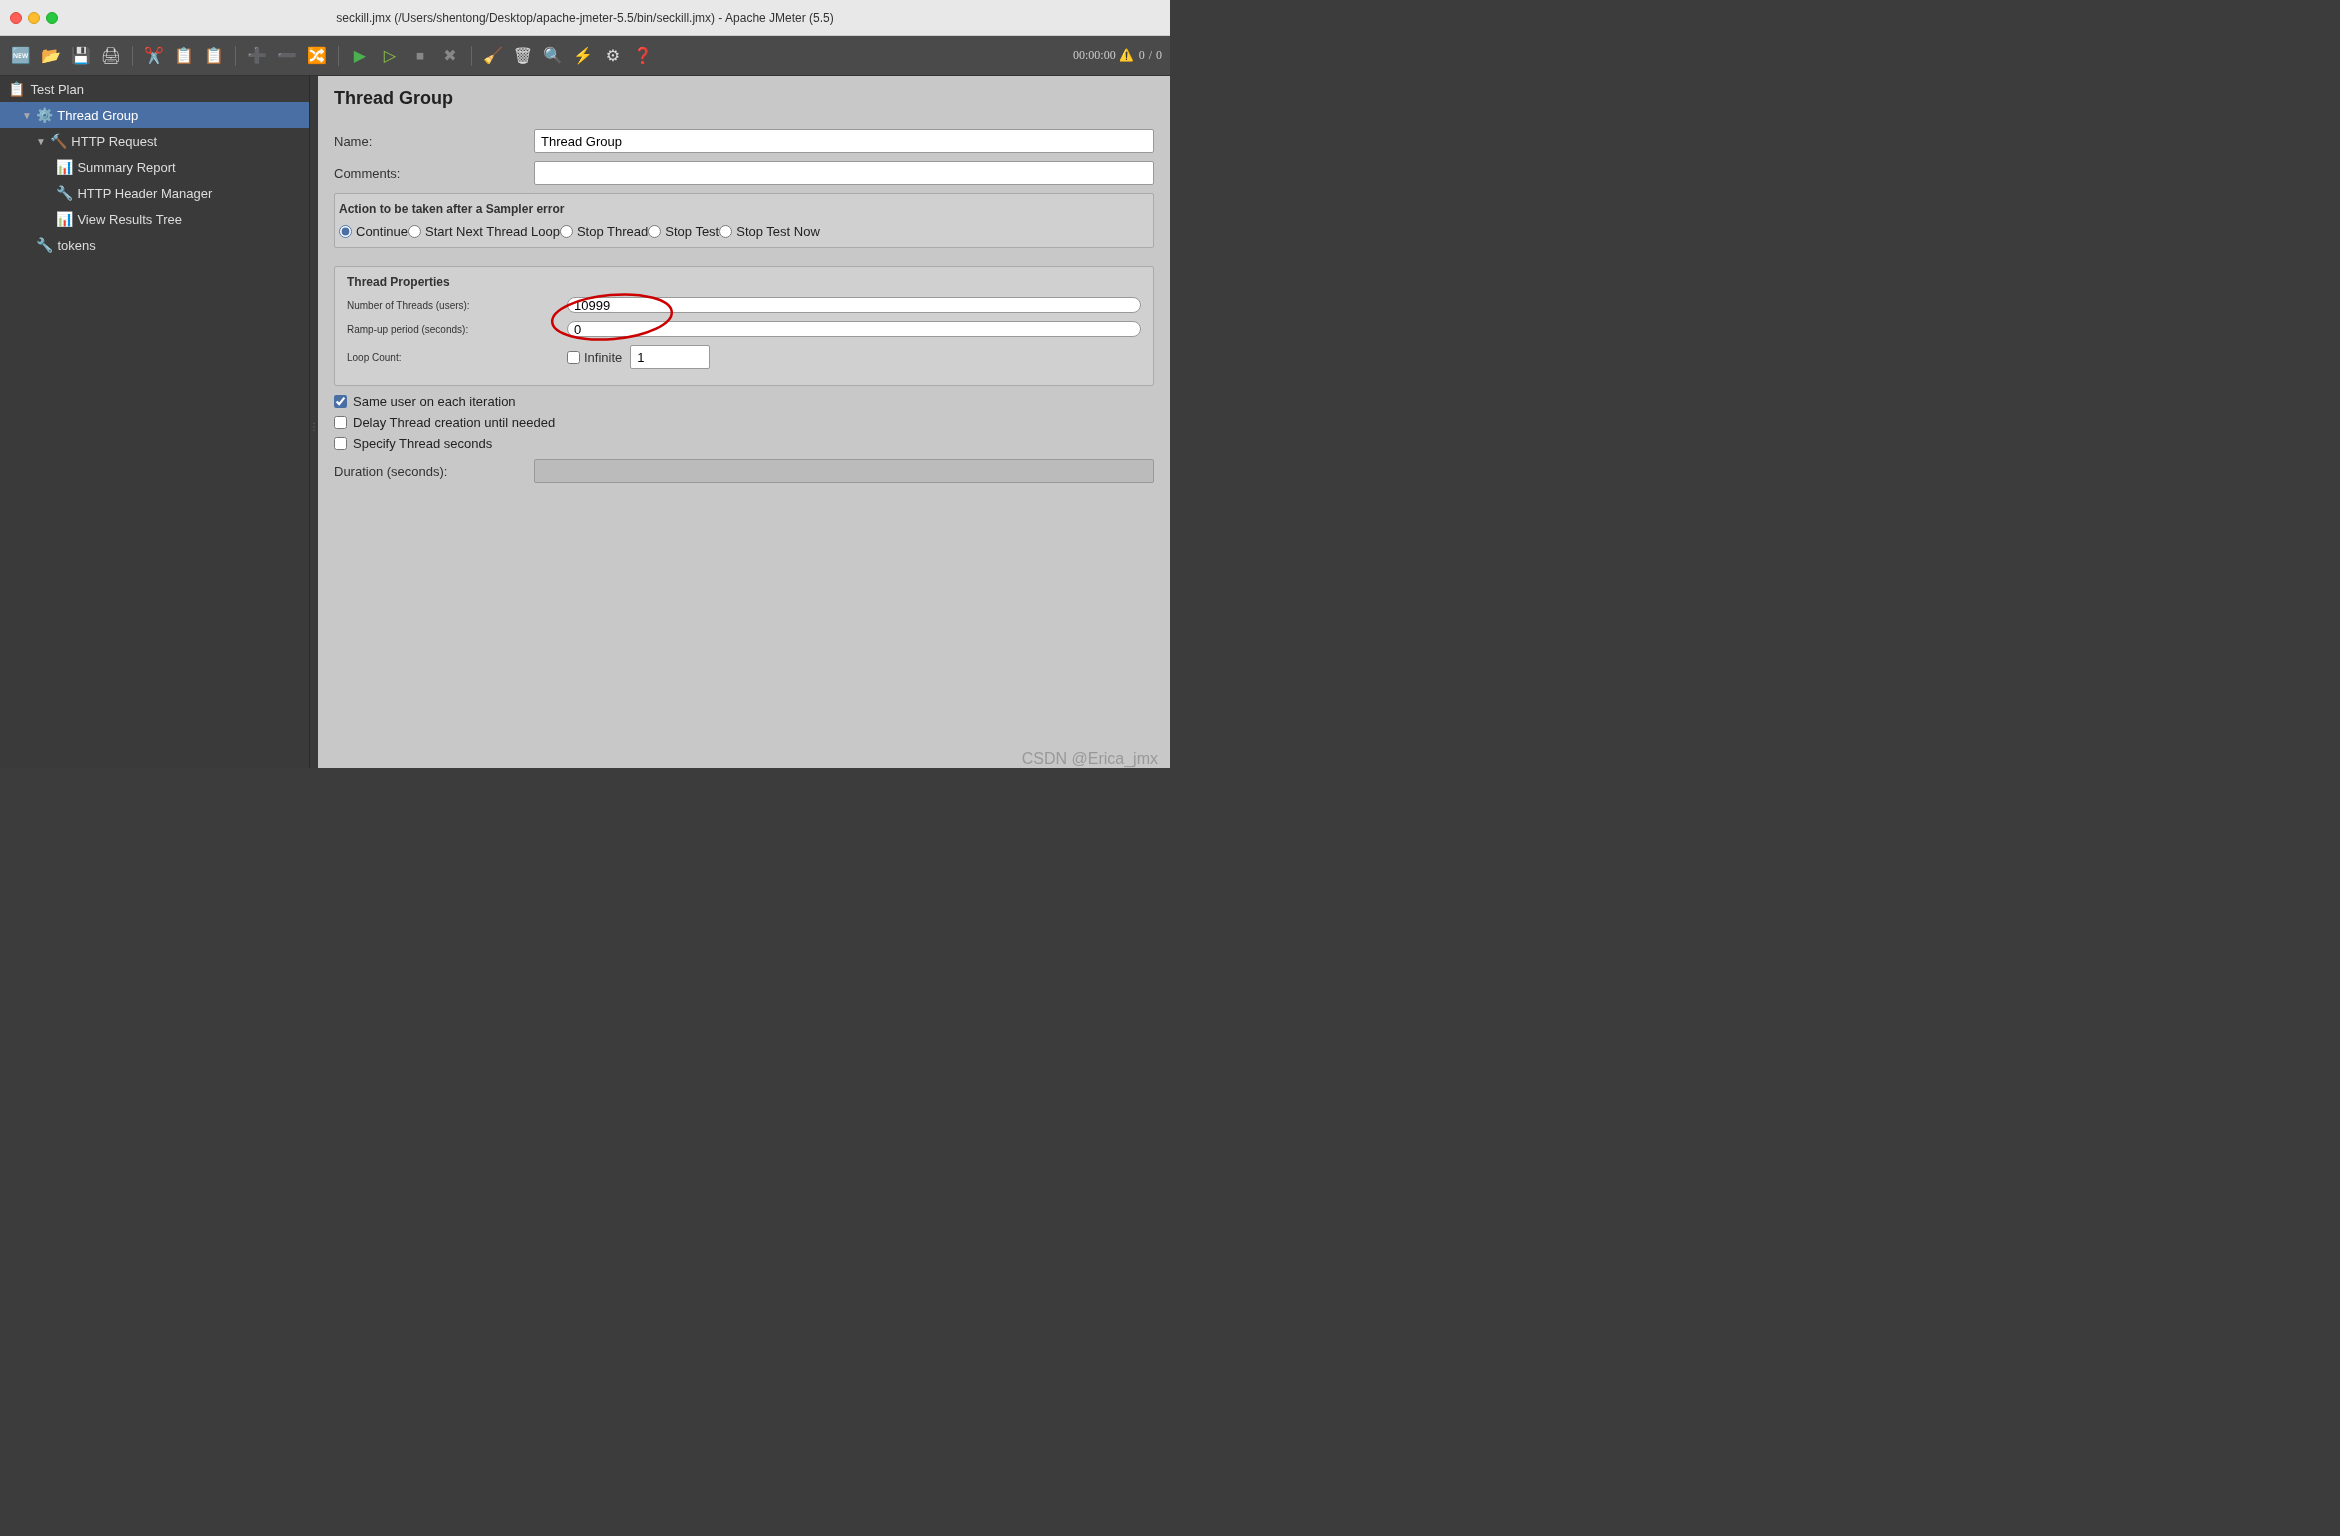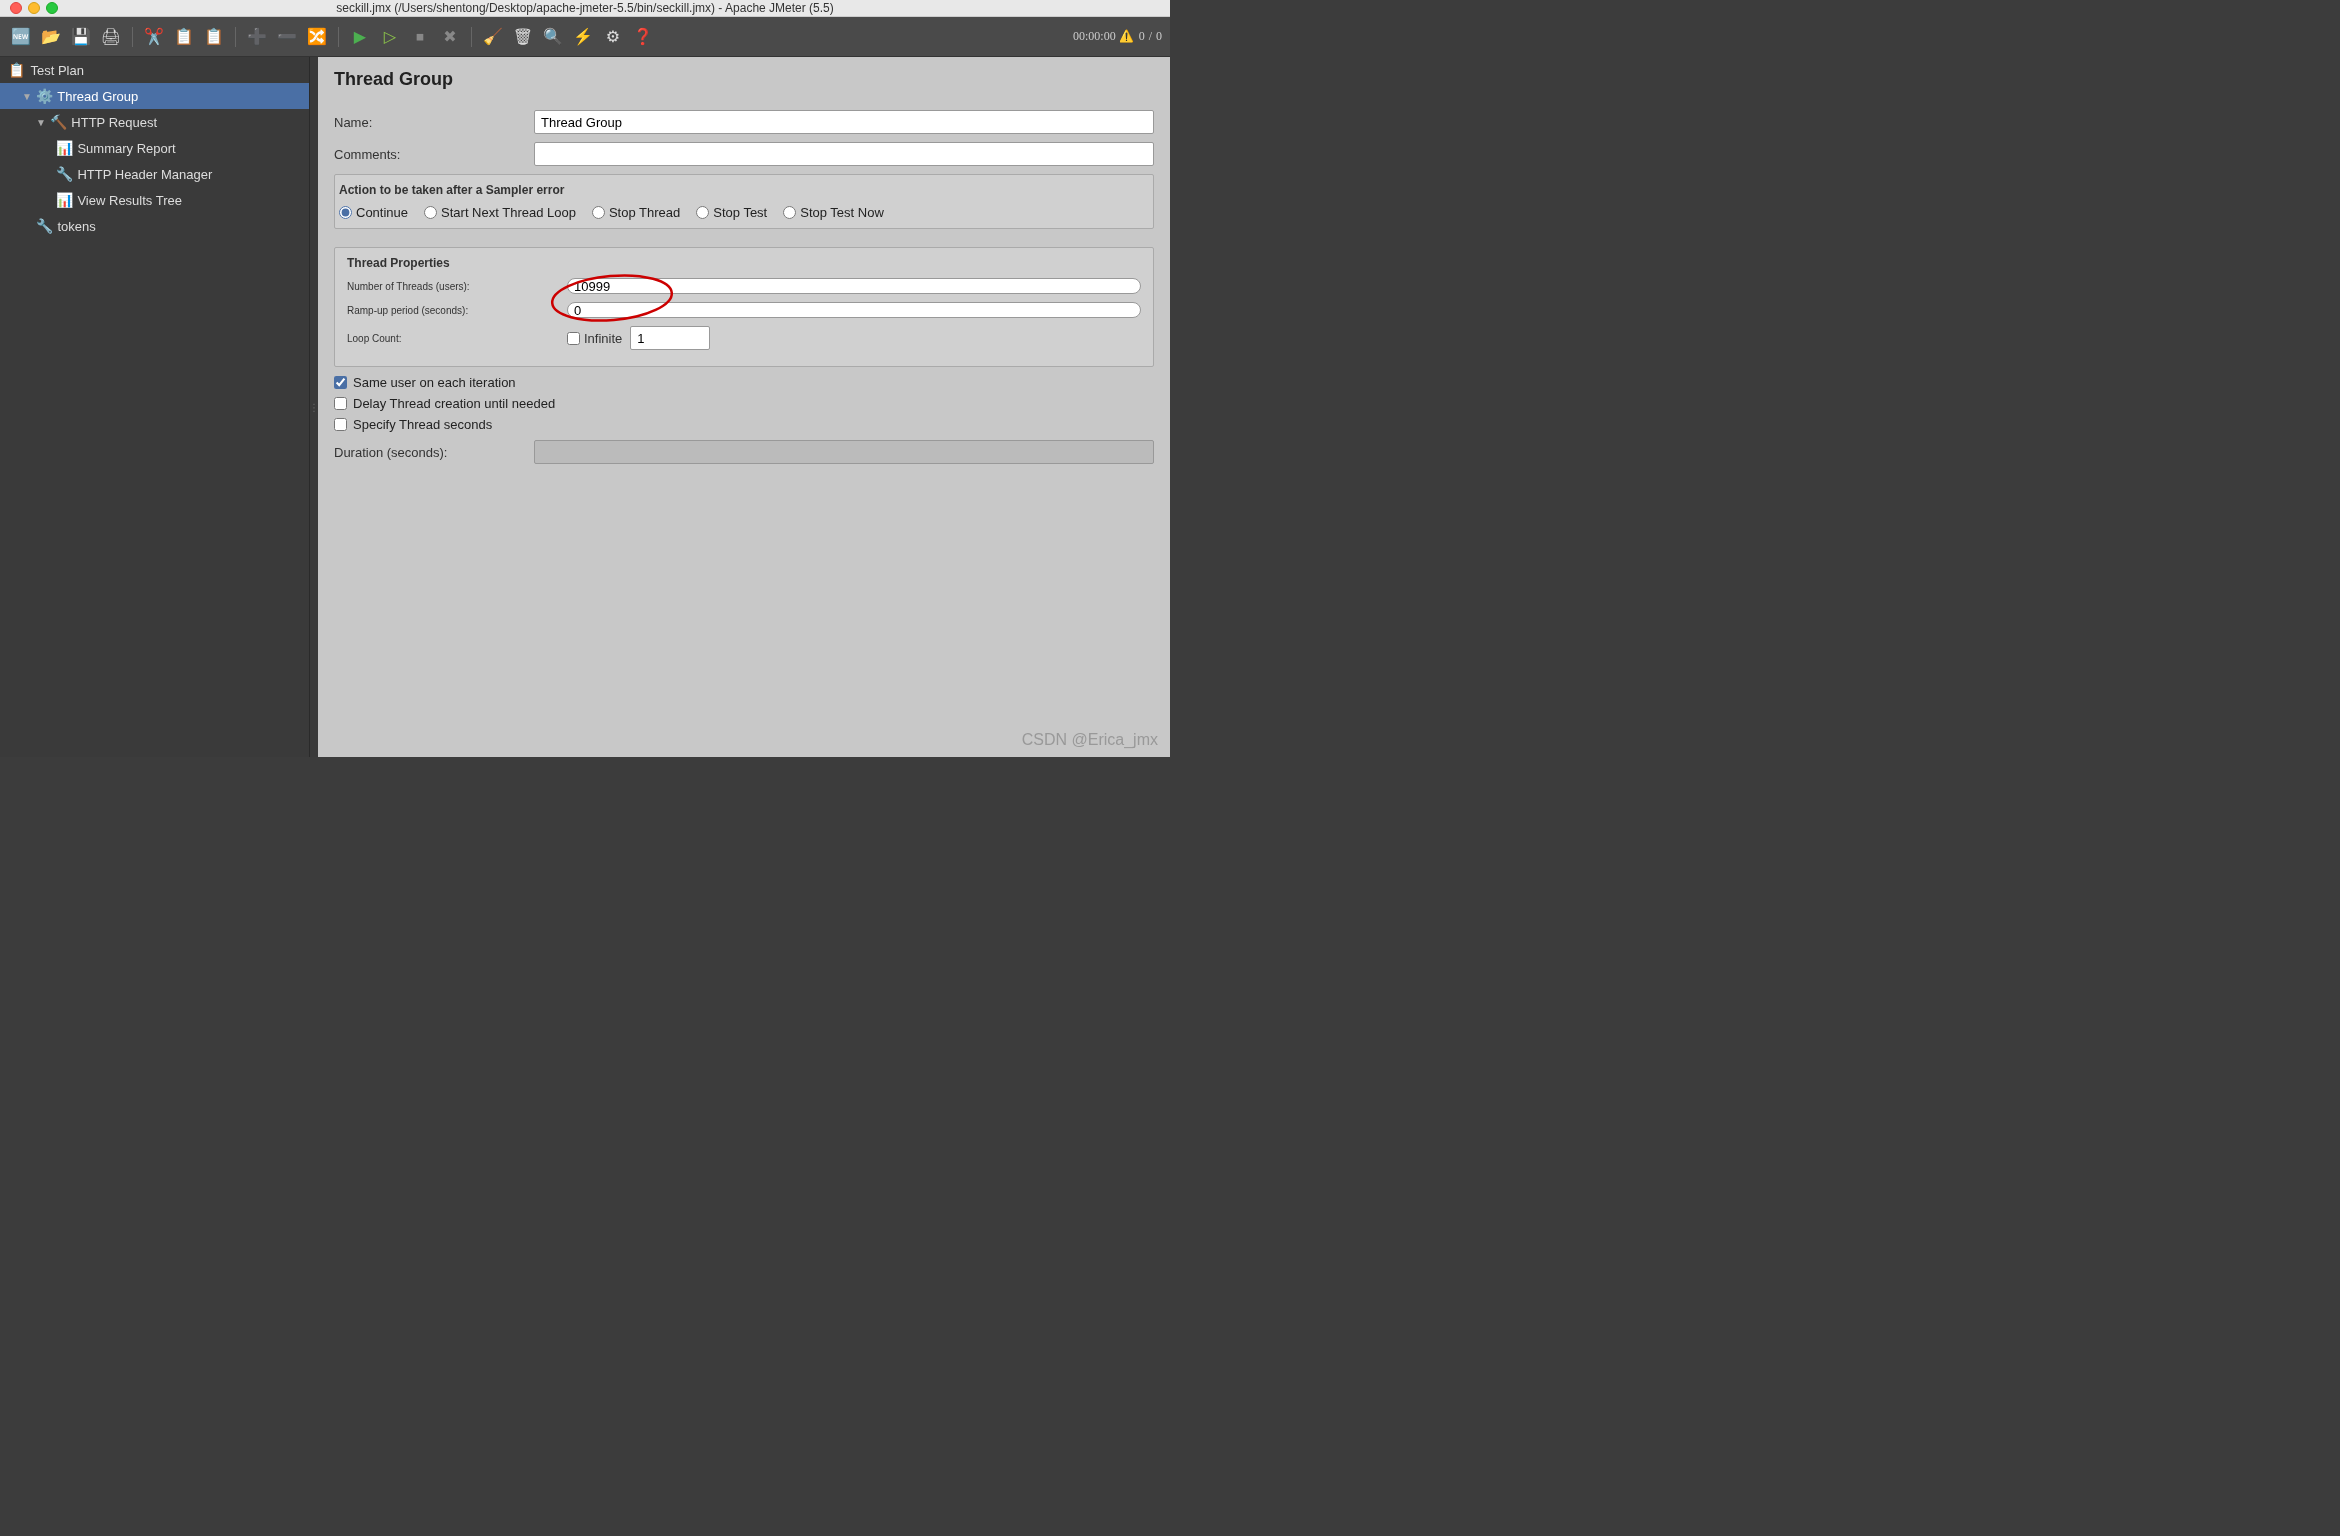--- a/index.html
+++ b/index.html
@@ -8,21 +8,21 @@
       font-size: 13px;
       background: #3c3c3c;
       width: 1170px;
       height: 768px;
       overflow: hidden;
       position: relative;
     }
 
     
     .titlebar {
-      height: 17px;
+      height: 36px;
       background: #e8e8e8;
       display: flex;
       align-items: center;
       padding: 0 10px;
       position: relative;
       border-bottom: 1px solid #ccc;
     }
     .traffic-lights {
       display: flex;
       gap: 6px;
@@ -165,21 +165,20 @@
       font-size: 12px;
       font-weight: 600;
       color: #333;
       margin-bottom: 8px;
     }
 
     
     .radio-group {
       display: flex;
       align-items: flex-end;
-      gap: 16px;
       flex-wrap: wrap;
     }
     .radio-option {
       display: flex;
       align-items: center;
       gap: 4px;
       cursor: pointer;
       color: #222;
       font-size: 13px;
     }

